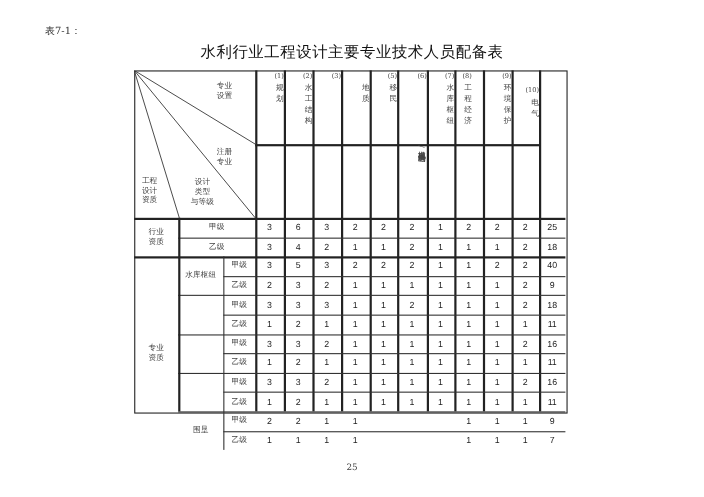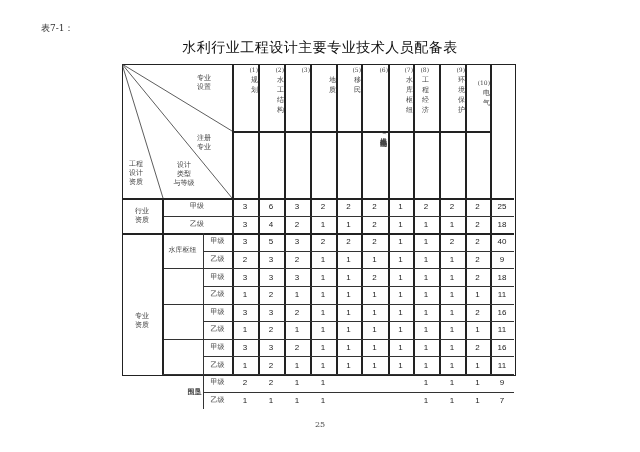--- a/index.html
+++ b/index.html
@@ -221,16 +221,16 @@
     <div class="cell" style="left: 317px; top: 327.6px; width: 26px; height: 17.6px; white-space: pre-line;">1</div>
     <div class="cell" style="left: 343px; top: 327.6px; width: 25px; height: 17.6px; white-space: pre-line;">1</div>
     <div class="cell" style="left: 368px; top: 327.6px; width: 24px; height: 17.6px; white-space: pre-line;">7</div>
     <div class="vl thick" style="left: 40px; top: 134px; height: 176px;"></div>
     <div class="vl" style="left: 81px; top: 169.2px; height: 176px;"></div>
     <div class="cell zh" style="left: 0px; top: 134px; width: 40px; height: 35.2px; white-space: pre-line;">行业
 资质</div>
     <div class="cell zh" style="left: 0px; top: 169.2px; width: 40px; height: 176px; white-space: pre-line;">专业
 资质</div>
     <div class="cell zh" style="left: 40px; top: 169.2px; width: 41px; height: 35.2px; white-space: pre-line;">水库枢纽</div>
-    <div class="cell zh" style="left: 52px; top: 310px; width: 41px; height: 35.2px; white-space: pre-line; font-weight: bold;">围垦</div>
+    <div class="cell zh" style="left: 40px; top: 310px; width: 41px; height: 35.2px; white-space: pre-line;">围垦</div>
   </div>
 
 <div class="page-num">25</div>
 
 </body></html>

